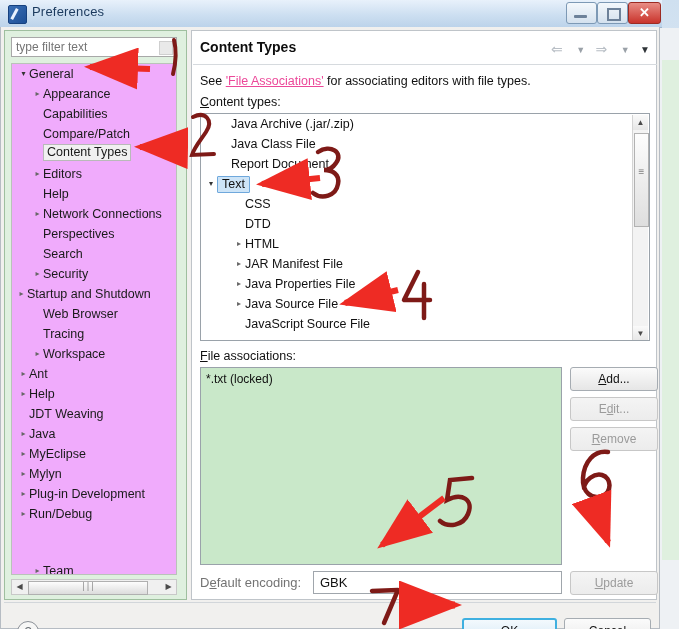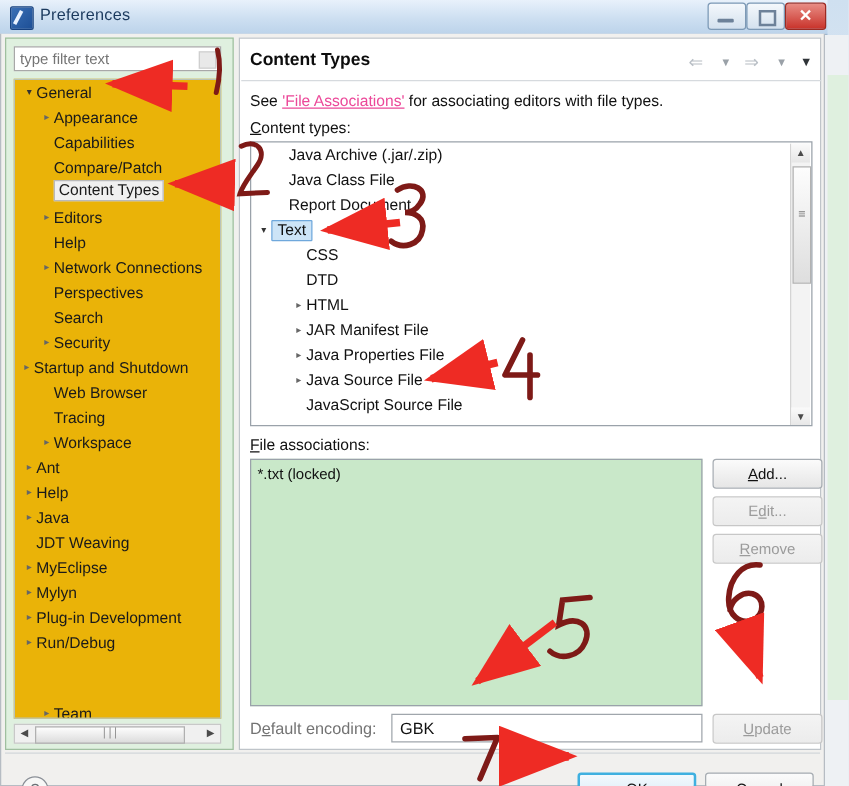--- a/index.html
+++ b/index.html
@@ -51,21 +51,21 @@
   #filterbox{
     position:absolute;left:6px;top:6px;width:166px;height:20px;
     background:#fff;border:1px solid #a8a8a8;box-sizing:border-box;
   }
   #filterbox input{
     border:none;outline:none;width:140px;height:18px;margin:0;padding:0 0 0 4px;
     font-family:"Liberation Sans", sans-serif;font-size:12px;color:#6f6f6f;background:transparent;
   }
   #filterbox .clr{position:absolute;right:3px;top:3px;width:12px;height:12px;background:#e9e9e9;border:1px solid #cfcfcf;}
   #tree{
-    position:absolute;left:6px;top:32px;width:166px;height:512px;background:#eab308;
+    position:absolute;left:6px;top:32px;width:166px;height:512px;background:#f0abfc;
     border:1px solid #b9c3b9;box-sizing:border-box;overflow:hidden;
   }
   .trow{position:relative;height:20px;line-height:20px;white-space:nowrap;font-size:12.5px;color:#1a1a1a;}
   .trow .tw{display:inline-block;width:11px;text-align:center;color:#5c5c5c;font-size:8px;vertical-align:top;}
   .trow .tlabel{display:inline-block;vertical-align:top;}
   .arrow-closed::before{content:"\25B8";color:#666;}
   .arrow-open::before{content:"\25BE";color:#333;}
   #hscroll{position:absolute;left:6px;top:548px;width:166px;height:16px;background:#f0f0f0;border:1px solid #c8c8c8;box-sizing:border-box;}
   #hscroll .thumb{position:absolute;left:16px;top:1px;width:118px;height:12px;background:linear-gradient(180deg,#fdfdfd,#dcdcdc);border:1px solid #b0b0b0;}
   #hscroll .thumb::after{content:"\2223\2223\2223";position:absolute;left:50%;top:-1px;transform:translateX(-50%);font-size:9px;color:#8a8a8a;}
@@ -167,22 +167,22 @@
           <div class="trow" style="padding-left: 20px;"><span class="tw arrow-closed"></span><span class="tlabel">Network Connections</span></div>
           <div class="trow" style="padding-left: 20px;"><span class="tw "></span><span class="tlabel">Perspectives</span></div>
           <div class="trow" style="padding-left: 20px;"><span class="tw "></span><span class="tlabel">Search</span></div>
           <div class="trow" style="padding-left: 20px;"><span class="tw arrow-closed"></span><span class="tlabel">Security</span></div>
           <div class="trow" style="padding-left: 4px;"><span class="tw arrow-closed"></span><span class="tlabel">Startup and Shutdown</span></div>
           <div class="trow" style="padding-left: 20px;"><span class="tw "></span><span class="tlabel">Web Browser</span></div>
           <div class="trow" style="padding-left: 20px;"><span class="tw "></span><span class="tlabel">Tracing</span></div>
           <div class="trow" style="padding-left: 20px;"><span class="tw arrow-closed"></span><span class="tlabel">Workspace</span></div>
           <div class="trow" style="padding-left: 6px;"><span class="tw arrow-closed"></span><span class="tlabel">Ant</span></div>
           <div class="trow" style="padding-left: 6px;"><span class="tw arrow-closed"></span><span class="tlabel">Help</span></div>
+          <div class="trow" style="padding-left: 6px;"><span class="tw "></span><span class="tlabel">JDT Weaving</span></div>
           <div class="trow" style="padding-left: 6px;"><span class="tw arrow-closed"></span><span class="tlabel">Java</span></div>
-          <div class="trow" style="padding-left: 6px;"><span class="tw "></span><span class="tlabel">JDT Weaving</span></div>
           <div class="trow" style="padding-left: 6px;"><span class="tw arrow-closed"></span><span class="tlabel">MyEclipse</span></div>
           <div class="trow" style="padding-left: 6px;"><span class="tw arrow-closed"></span><span class="tlabel">Mylyn</span></div>
           <div class="trow" style="padding-left: 6px;"><span class="tw arrow-closed"></span><span class="tlabel">Plug-in Development</span></div>
           <div class="trow" style="padding-left: 6px;"><span class="tw arrow-closed"></span><span class="tlabel">Run/Debug</span></div>
           <div class="trow" style="padding-left: 20px; margin-top: 37px;"><span class="tw arrow-closed"></span><span class="tlabel">Team</span></div>
           <div class="trow" style="padding-left: 6px;"><span class="tw arrow-closed"></span><span class="tlabel">WindowBuilder</span></div>
         </div>
       <div id="hscroll">
         <span class="la">◀</span>
         <div class="thumb"></div>

